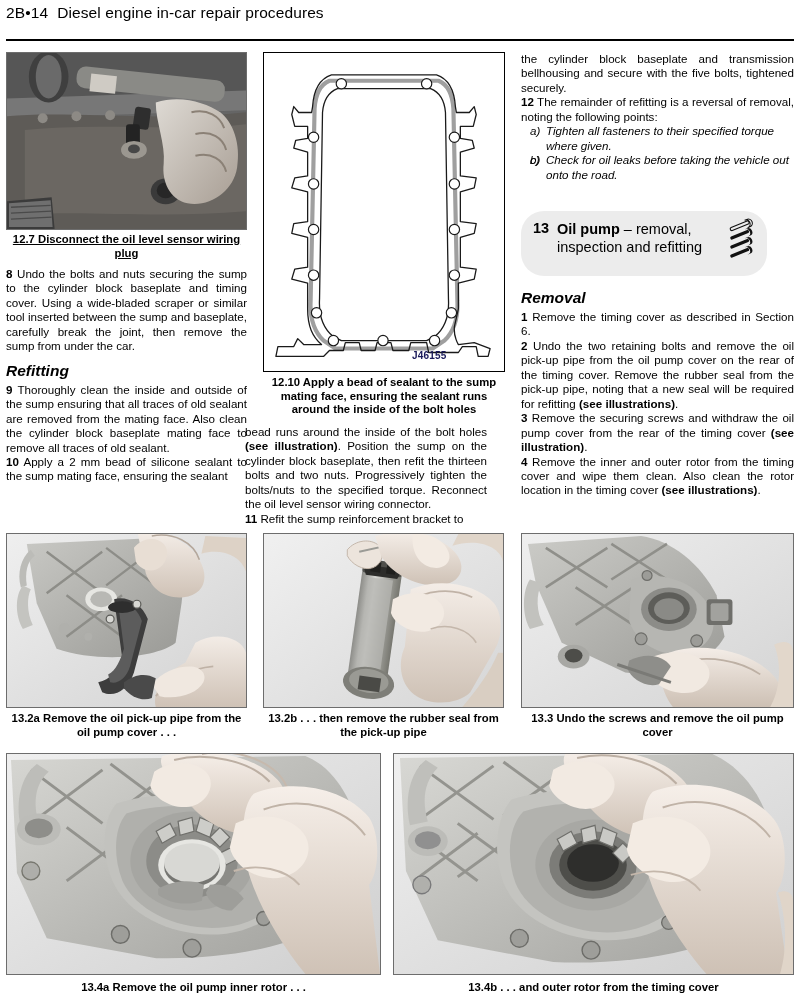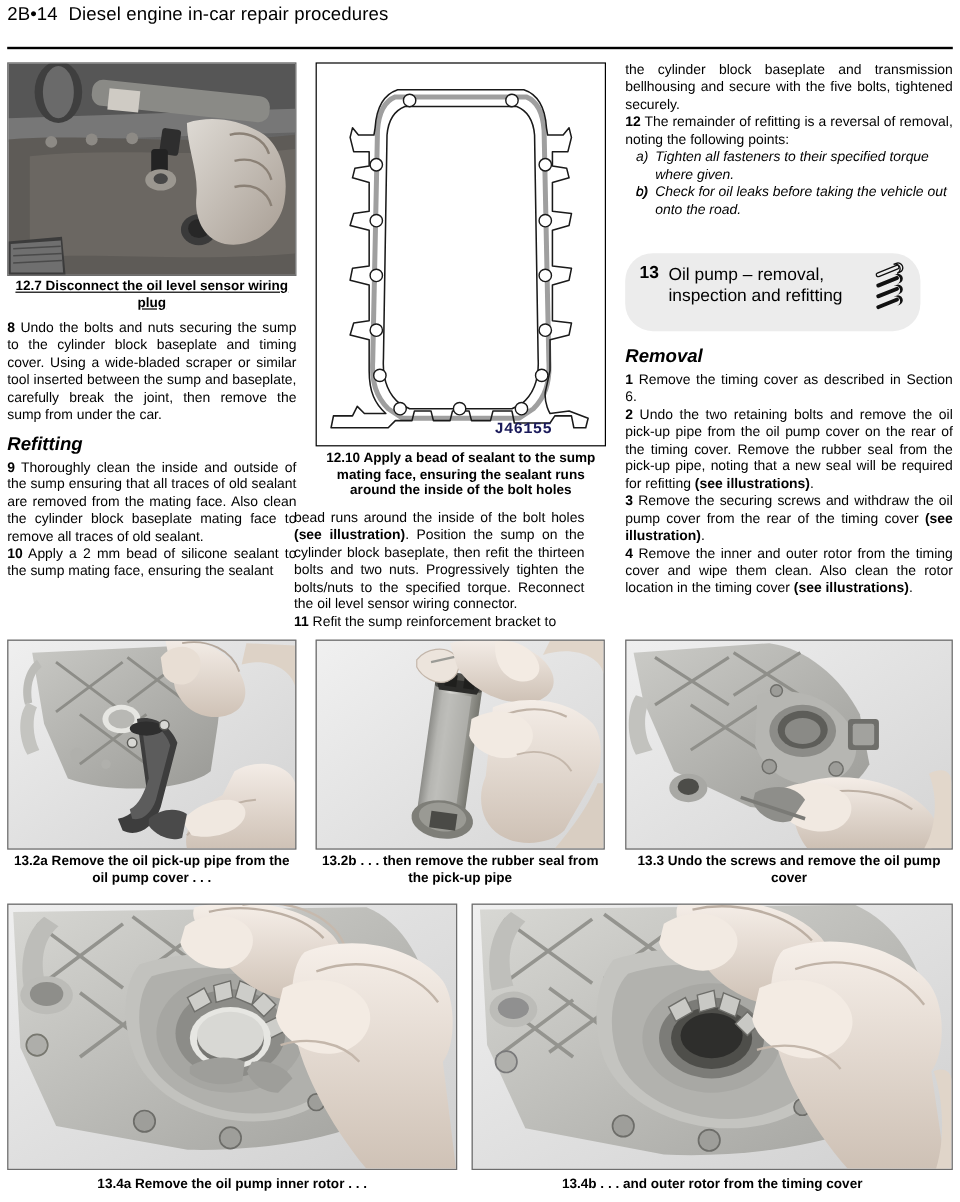--- a/index.html
+++ b/index.html
@@ -109,36 +109,36 @@
   }
   .section-box .sec-title {
     position: absolute;
     left: 36px;
     top: 9px;
     width: 180px;
     font-size: 14.5px;
     line-height: 18px;
   }
   .section-box .sec-title .strong {
-    font-weight: normal;
+    font-weight: bold;
   }
   .spanner-rating {
     position: absolute;
     right: 12px;
     top: 6px;
     width: 28px;
     height: 56px;
   }
   .spanner-rating svg { display:block; width:100%; height:100%; }
 
   .ref-code {
     position: absolute;
-    font-size: 13px;
-    font-weight: bold;
-    font-family: Liberation Mono, monospace;
+    font-size: 10px;
+    font-weight: bold;
+    font-family: Liberation Sans, sans-serif;
     color: #1a1a5a;
     letter-spacing: .2px;
   }
 </style>
 </head>
 <body>
 
 <div id="page-header">
   <span class="folio">2B•14</span><span class="header-title">Diesel engine in-car repair procedures</span>
 </div>

